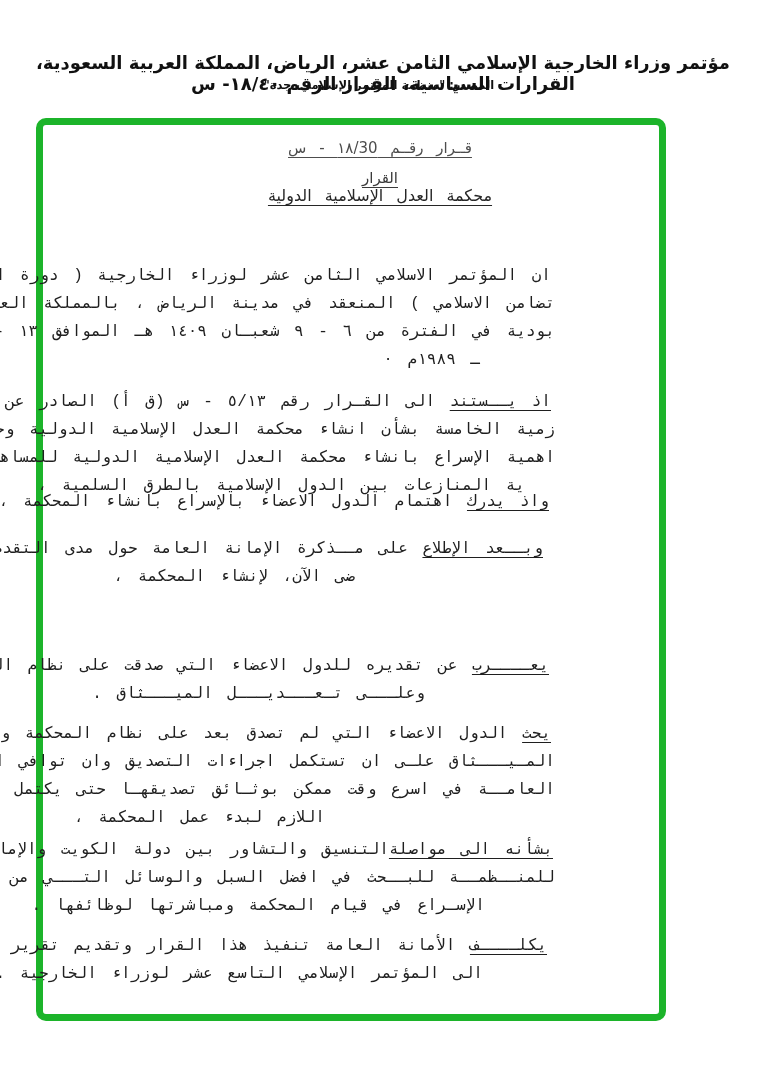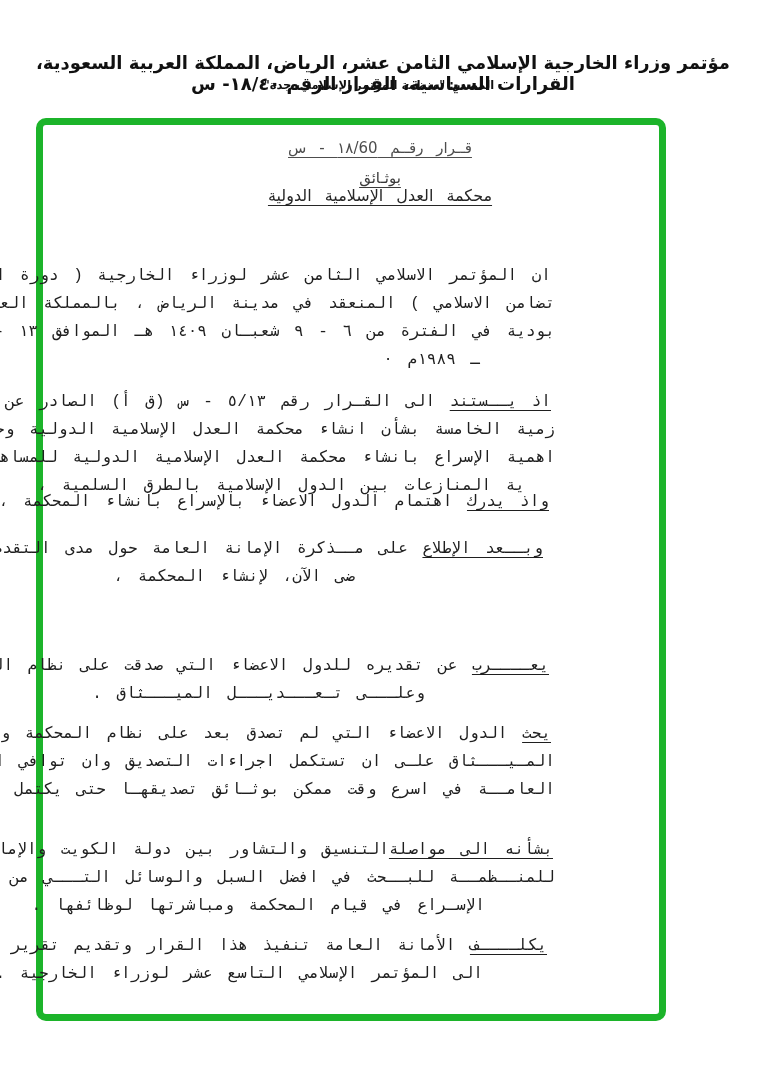--- a/index.html
+++ b/index.html
@@ -34,22 +34,22 @@
   .p5{top:652px;} .p6{top:720px;} .p7{top:836px;} .p8{top:932px;}
 </style>
 </head>
 <body>
 
 <div class="hdr hdr1">مؤتمر وزراء الخارجية الإسلامي الثامن عشر، الرياض، المملكة العربية السعودية، القرارات السياسية، القرار الرقم ١٨/٤٠- س</div>
 <div class="hdr hdr2">المصدر: "منظمة المؤتمر الإسلامي، جدة"</div>
 
 <div class="frame"></div>
 
-<div class="title-line t1">قــرار رقــم ١٨/60 - س</div>
-<div class="title-line t2">بوثـائق</div>
+<div class="title-line t1">قــرار رقــم ١٨/30 - س</div>
+<div class="title-line t2">القرار</div>
 <div class="title-line t3">محكمة العدل الإسلامية الدولية</div>
 
 <div class="doc">
     <div class="para p1">
       <div class="line" style="margin-right: 4px;">ان المؤتمر الاسلامي الثامن عشر لوزراء الخارجية ( دورة الاخـــــاء</div>
       <div class="line">تضامن الاسلامي ) المنعقد في مدينة الرياض ، بالمملكة العربيـــــة</div>
       <div class="line">بودية في الفترة من ٦ - ٩ شعبـان ١٤٠٩ هـ الموافق ١٣ - ١٦ مـــارس/</div>
       <div class="line" style="margin-right: 75px;">ـ ١٩٨٩م ٠</div>
     </div>
     <div class="para p2">
@@ -66,20 +66,21 @@
       <div class="line" style="margin-right: 200px;">ضى الآن، لإنشاء المحكمة ،</div>
     </div>
     <div class="para p5">
       <div class="line" style="margin-right: 6px;"><span class="lead">يعــــرب</span> عن تقديره للدول الاعضاء التي صدقت على نظام المحكمة</div>
       <div class="line" style="margin-right: 130px;">وعلـــى تـعـــديـــل الميـــثاق .</div>
     </div>
     <div class="para p6">
       <div class="line" style="margin-right: 4px;"><span class="lead">يحث</span> الدول الاعضاء التي لم تصدق بعد على نظام المحكمة وتعديل</div>
       <div class="line">المـيـــثاق علـى ان تستكمل اجراءات التصديق وان توافي الإمانة</div>
       <div class="line">العامــة في اسرع وقت ممكن بوثـائق تصديقهـا حتى يكتمل النصاب</div>
+      <div class="line" style="margin-right: 230px;">اللازم لبدء عمل المحكمة ،</div>
     </div>
     <div class="para p7">
       <div class="line" style="margin-right: 2px;"><span class="lead">بشأنه الى مواصلة</span>التنسيق والتشاور بين دولة الكويت والإمانة العامة</div>
       <div class="line">للمنــظمــة للبــحث في افضل السبل والوسائل التـــي من شانها</div>
       <div class="line" style="margin-right: 70px;">الإسـراع في قيام المحكمة ومباشرتها لوظائفها .</div>
     </div>
     <div class="para p8">
       <div class="line" style="margin-right: 8px;"><span class="lead">يكلــــف</span> الأمانة العامة تنفيذ هذا القرار وتقديم تقرير بشأنه</div>
       <div class="line" style="margin-right: 72px;">الى المؤتمر الإسلامي التاسع عشر لوزراء الخارجية .</div>
     </div>

